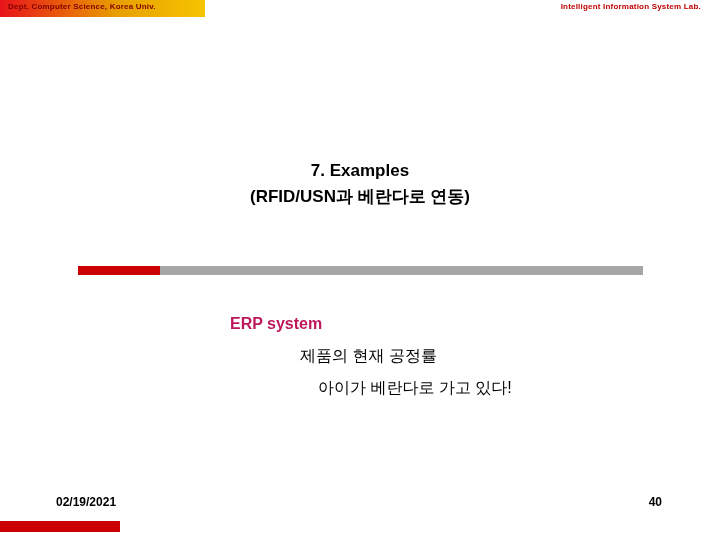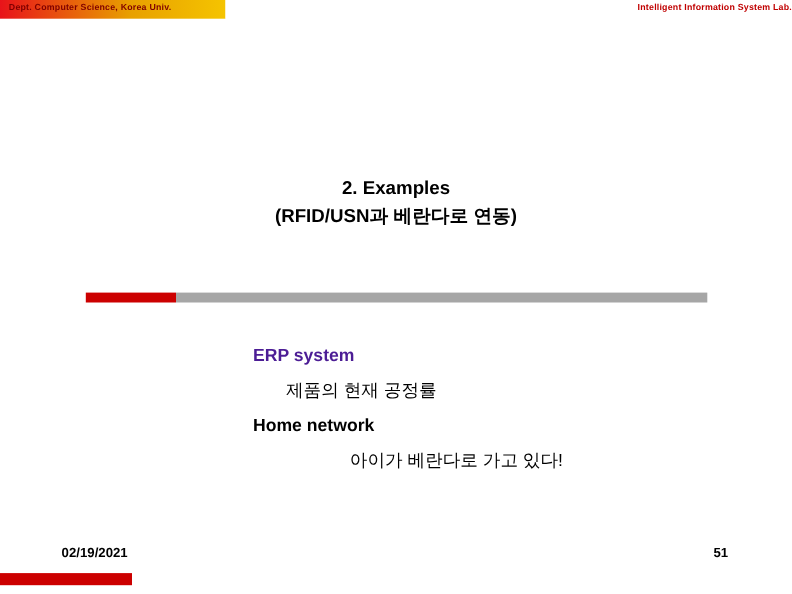--- a/index.html
+++ b/index.html
@@ -50,21 +50,21 @@
     left: 8px;
     top: 2px;
     font-size: 8px;
     font-weight: bold;
     color: #7f0000;
     letter-spacing: 0.2px;
     white-space: nowrap;
   }
   .top-right-text {
     position: absolute;
-    right: 0;
+    right: 19px;
     top: 2px;
     font-size: 8px;
     font-weight: bold;
     color: #c00000;
     letter-spacing: 0.2px;
     white-space: nowrap;
   }
 
   
   .title-block {
@@ -102,29 +102,29 @@
   
   .body-block {
     position: absolute;
     left: 230px;
     top: 310px;
     width: 450px;
   }
   .body-line-1 {
     font-size: 16px;
     font-weight: bold;
-    color: #4c1d95;
+    color: #be185d;
     line-height: 28px;
     margin: 0 0 4px 0;
   }
   .body-line-2 {
     font-size: 16px;
     color: #000000;
     line-height: 28px;
-    margin: 0 0 4px 30px;
+    margin: 0 0 4px 70px;
   }
   .body-line-3 {
     font-size: 16px;
     font-weight: bold;
     color: #000000;
     line-height: 28px;
     margin: 0 0 4px 0;
   }
   .body-line-4 {
     font-size: 16px;
@@ -173,34 +173,33 @@
 <div class="slide">
 
   <div class="top-bar">
     <div class="top-bar-grad"></div>
     <div class="top-bar-rest"></div>
     <div class="top-left-text">Dept. Computer Science, Korea Univ.</div>
     <div class="top-right-text">Intelligent Information System Lab.</div>
   </div>
 
   <div class="title-block">
-    <div class="title-line">2. Examples</div>
+    <div class="title-line">7. Examples</div>
     <div class="title-line">(RFID/USN과 베란다로 연동)</div>
   </div>
 
   <div class="sep-red"></div>
   <div class="sep-gray"></div>
 
   <div class="body-block">
     <div class="body-line-1">ERP system</div>
     <div class="body-line-2">제품의 현재 공정률</div>
-    <div class="body-line-3">Home network</div>
     <div class="body-line-4">아이가 베란다로 가고 있다!</div>
   </div>
 
   <div class="footer-date">02/19/2021</div>
-  <div class="footer-page">51</div>
+  <div class="footer-page">40</div>
 
   <div class="bottom-bar">
     <div class="bottom-bar-red"></div>
   </div>
 
 </div>
 
 </body></html>

